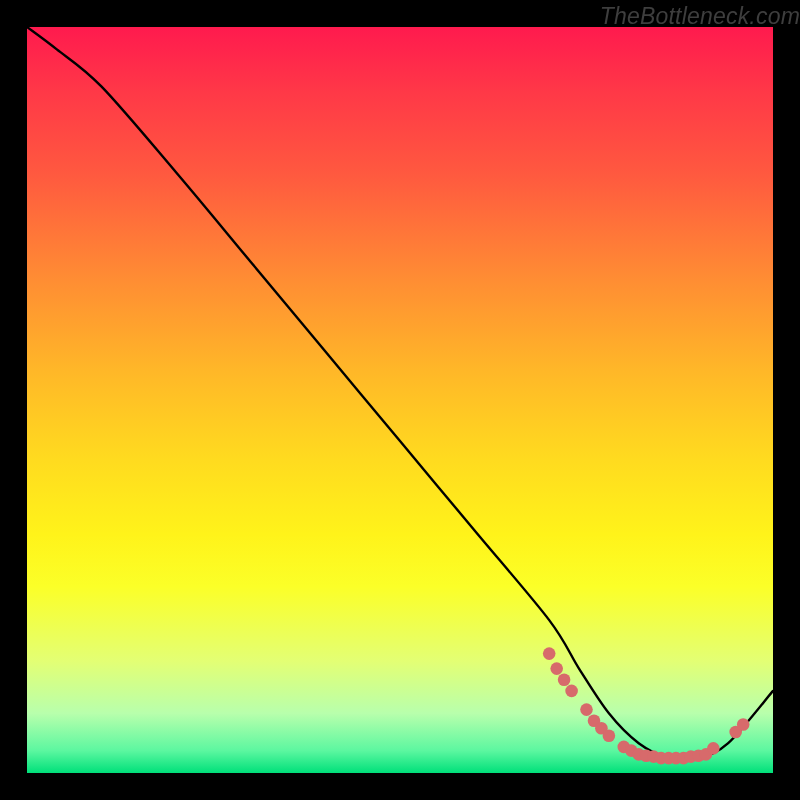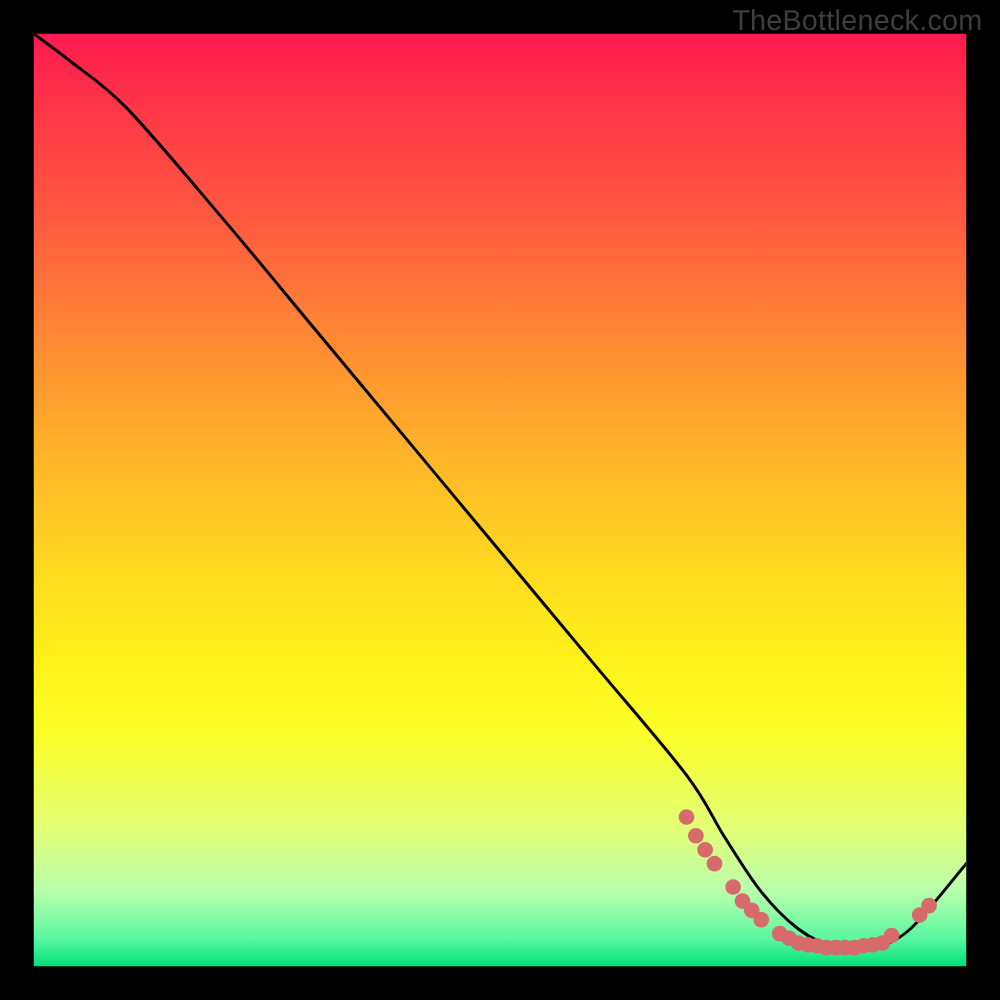--- a/index.html
+++ b/index.html
@@ -13,25 +13,26 @@
   }
   .frame {
     position: relative;
     width: 800px;
     height: 800px;
     background: #000;
   }
   .watermark {
     position: absolute;
     top: 3px;
-    right: 14px;
+    right: 0;
     color: #3e3e3e;
     font-size: 23px;
     font-weight: 400;
     letter-spacing: 0.2px;
+    font-style: italic;
   }
   .plot-box {
     position: absolute;
     left: 27px;
     top: 27px;
     width: 746px;
     height: 746px;
     background: linear-gradient(to bottom,
       #ff1a4e 0%,
       #ff3947 9%,

